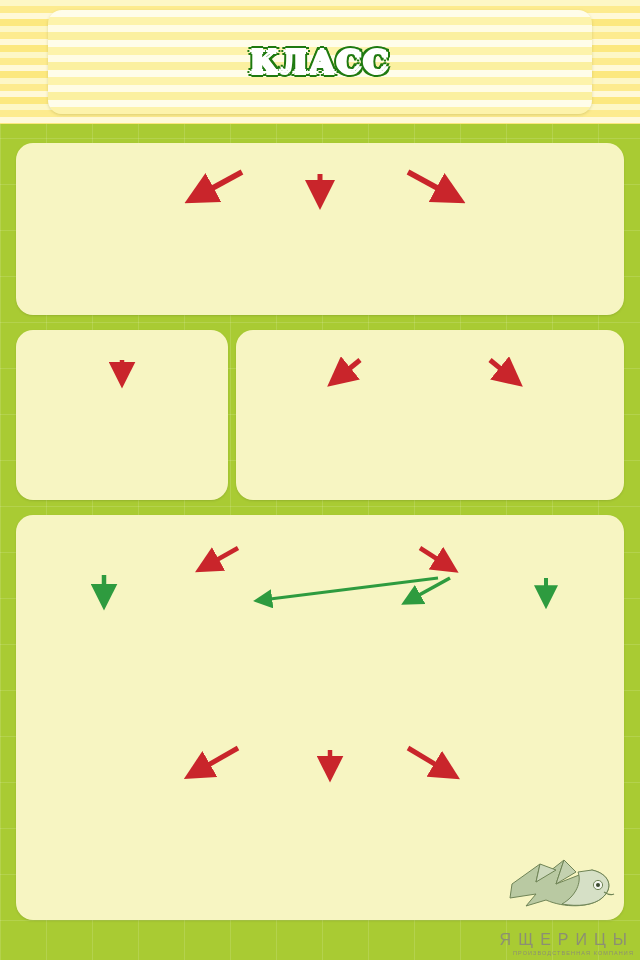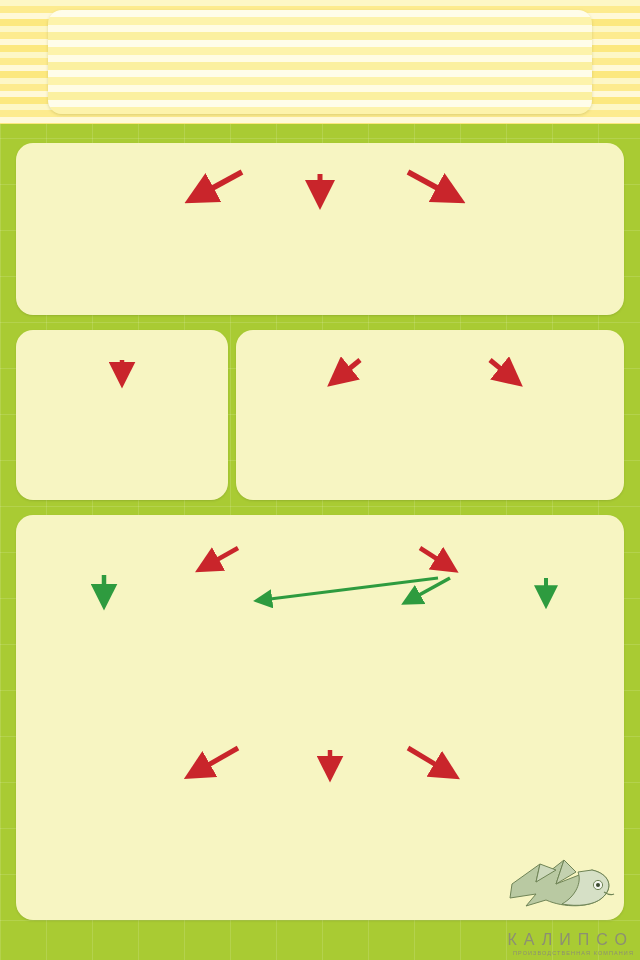--- a/index.html
+++ b/index.html
@@ -104,20 +104,21 @@
   .fish{position:absolute;right:22px;bottom:44px;z-index:9;}
 </style>
 </head>
 <body>
 
 <div class="bg-grid"></div>
 
 <div class="header-band"></div>
 <div class="header-plate"></div>
 <div class="title-wrap">
+  <div class="title-line title-1">КЛАСС</div>
 </div>
 
 <div class="panel" style="left:16px;top:143px;width:608px;height:172px;"></div>
 
 <div class="sect-title" style="left:0;top:160px;width:640px;">ОТРЯД ЧЕРЕПАХИ</div>
 
 <div class="caption" style="left:40px;top:186px;width:160px;">Черепаха кожистая</div>
 <div class="photo" style="left:45px;top:200px;width:148px;height:100px;">
   <div class="layer" style="left:0;top:0;width:100%;height:38%;background:linear-gradient(to bottom,#b9c7cc,#8e9ea6 60%,#d6d2c3);"></div>
   <div class="layer" style="left:0;top:34%;width:100%;height:12%;background:linear-gradient(to bottom,#e9e7dc,#cfc9b4);"></div>
@@ -353,15 +354,15 @@
     <path d="M86,20 C104,24 108,38 96,48 C88,55 72,57 56,54 C70,46 76,32 72,22 Z" fill="#d6e0c6"></path>
     <path d="M34,14 L30,32 L50,20 Z" fill="#cdd9bc"></path>
     <path d="M58,10 L50,34 L70,22 Z" fill="#c3d1af"></path>
   </g>
   <circle cx="92" cy="35" r="4.6" fill="#f3f6ee" stroke="#6f8456" stroke-width="1"></circle>
   <circle cx="92" cy="35" r="2" fill="#3c4a30"></circle>
   <path d="M98,42 q6,4 10,2" stroke="#6f8456" stroke-width="1.2" fill="none"></path>
 </svg>
 
 <div class="logo-wrap">
-  <div class="logo-name">КАЛИПСО</div>
+  <div class="logo-name">ЯЩЕРИЦЫ</div>
   <div class="logo-sub">ПРОИЗВОДСТВЕННАЯ КОМПАНИЯ</div>
 </div>
 
 </body></html>

